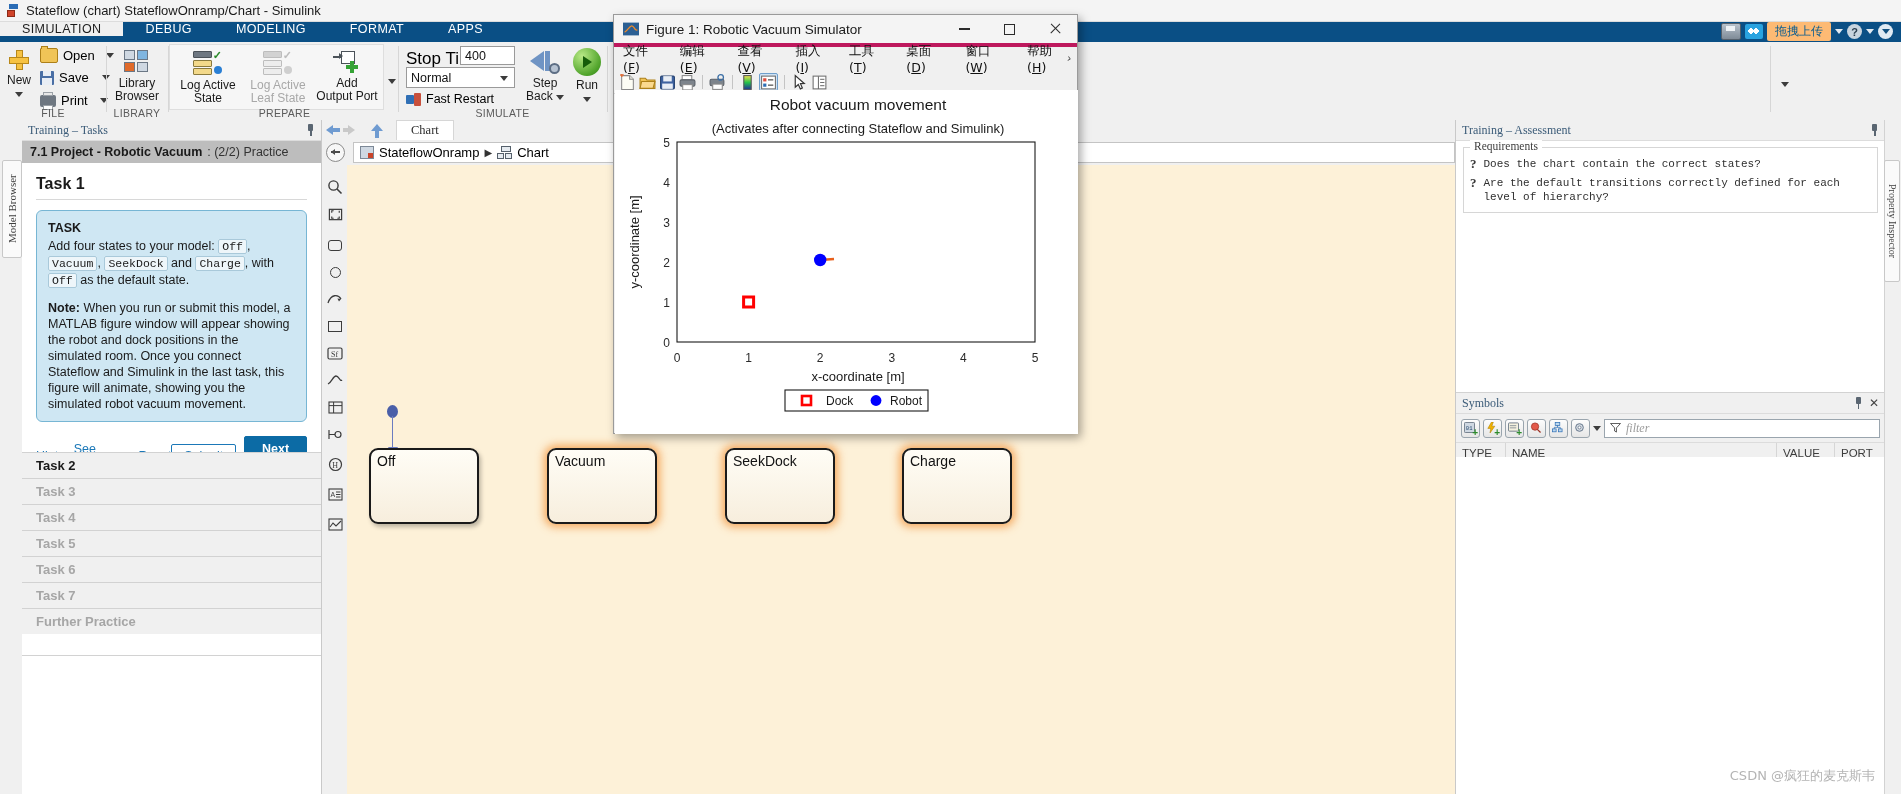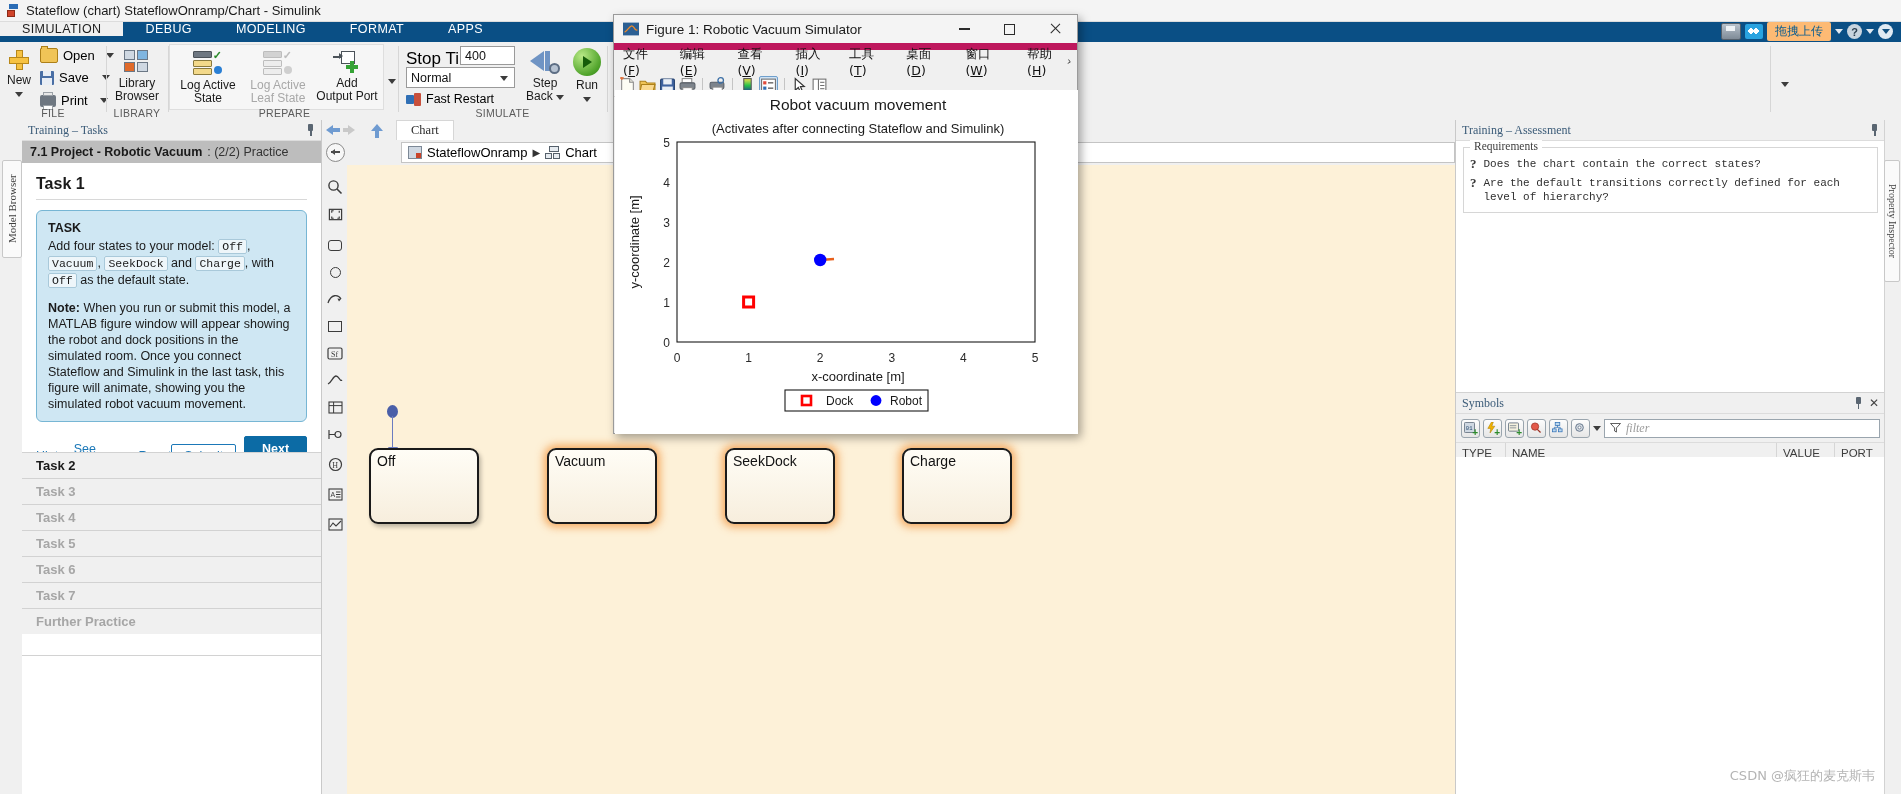--- a/index.html
+++ b/index.html
@@ -194,21 +194,21 @@
   .arr-r{left:4px;border-top:5px solid transparent;border-bottom:5px solid transparent;border-left:7px solid #c9c9c9;}
   .arr-r:after{content:"";position:absolute;left:-12px;top:-2px;width:7px;height:4px;background:#c9c9c9;}
   .arr-u{left:5px;top:3px;border-left:6px solid transparent;border-right:6px solid transparent;border-bottom:7px solid #6f9bd1;}
   .arr-u:after{content:"";position:absolute;left:-2px;top:7px;width:4px;height:7px;background:#6f9bd1;}
   .canvas-tab{
     margin-left:8px;background:#fff;border:1px solid #d6d6d6;border-bottom:none;height:19px;
     display:flex;align-items:center;padding:0 14px;font-family:"Liberation Serif",serif;font-size:12.5px;color:#2d2d2d;
   }
   .breadcrumb-bar{
     position:absolute;left:322px;top:140px;width:1133px;height:25px;background:#f0f0f0;
-    display:flex;align-items:center;padding-left:4px;box-sizing:border-box;gap:48px;
+    display:flex;align-items:center;padding-left:4px;box-sizing:border-box;
   }
   .back-circle{width:17px;height:17px;border-radius:50%;border:1px solid #8c8c8c;background:#f7f7f7;position:relative;flex:none;}
   .back-circle:after{content:"";position:absolute;left:4px;top:7px;width:9px;height:1.5px;background:#4a4a4a;}
   .back-circle:before{content:"";position:absolute;left:4px;top:5px;width:0;height:0;border-top:3px solid transparent;border-bottom:3px solid transparent;border-right:4px solid #4a4a4a;}
   .bc-box{
     margin-left:8px;flex:1;height:21px;background:#fff;border:1px solid #c4c4c4;
     display:flex;align-items:center;gap:5px;padding:0 6px;box-sizing:border-box;font-size:13px;
   }
   .sf-chip{width:14px;height:13px;background:#cfd8e2;border:1px solid #7c8896;position:relative;box-sizing:border-box;flex:none;}
   .sf-chip:after{content:"";position:absolute;right:0px;bottom:0px;width:5px;height:5px;background:#c9442a;}
@@ -278,21 +278,21 @@
   .rp-vtab-strip{position:absolute;right:0;top:120px;width:16px;bottom:0;background:#f0f0f0;border-left:1px solid #d2d2d2;}
   .rp-vtab{position:absolute;right:1px;width:14px;background:#fafafa;border:1px solid #c8c8c8;border-radius:2px;
      writing-mode:vertical-rl;font-family:"Liberation Serif",serif;font-size:10px;color:#3c3c3c;
      display:flex;align-items:center;justify-content:center;}
 
   
   .figwin{
     position:absolute;left:613px;top:14px;width:465px;height:420px;background:#f0f0f0;
     border:1px solid #9a9a9a;box-shadow:3px 4px 9px rgba(0,0,0,.35);box-sizing:border-box;
   }
-  .fig-title{height:28px;display:flex;align-items:center;background:#f4f4f4;border-bottom:7px solid #be185d;}
+  .fig-title{height:28px;display:flex;align-items:center;background:#f4f4f4;border-bottom:4px solid #be185d;}
   .fig-logo{width:16px;height:14px;margin:0 7px 0 9px;flex:none;}
   .fig-title .ft{font-size:13.5px;color:#1a1a1a;flex:1;}
   .wbtn{width:45px;height:28px;display:flex;align-items:center;justify-content:center;cursor:pointer;}
   .wbtn .min{width:11px;height:1.4px;background:#2b2b2b;}
   .wbtn .max{width:11px;height:11px;border:1.4px solid #2b2b2b;box-sizing:border-box;}
   .wbtn .cls{position:relative;width:12px;height:12px;}
   .wbtn .cls:before,.wbtn .cls:after{content:"";position:absolute;left:0;top:5px;width:13px;height:1.4px;background:#2b2b2b;}
   .wbtn .cls:before{transform:rotate(45deg);}
   .wbtn .cls:after{transform:rotate(-45deg);}
   .fig-menu{height:23px;display:flex;align-items:center;background:#f0f0f0;font-size:12.5px;color:#111;

